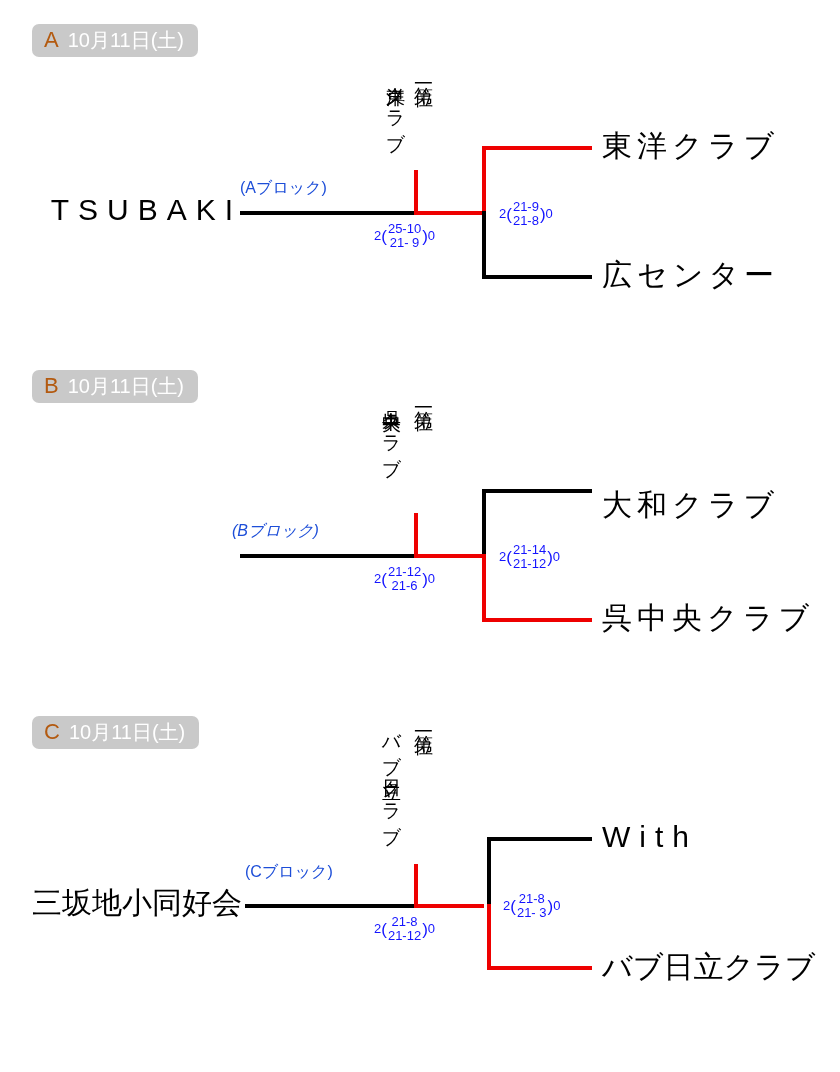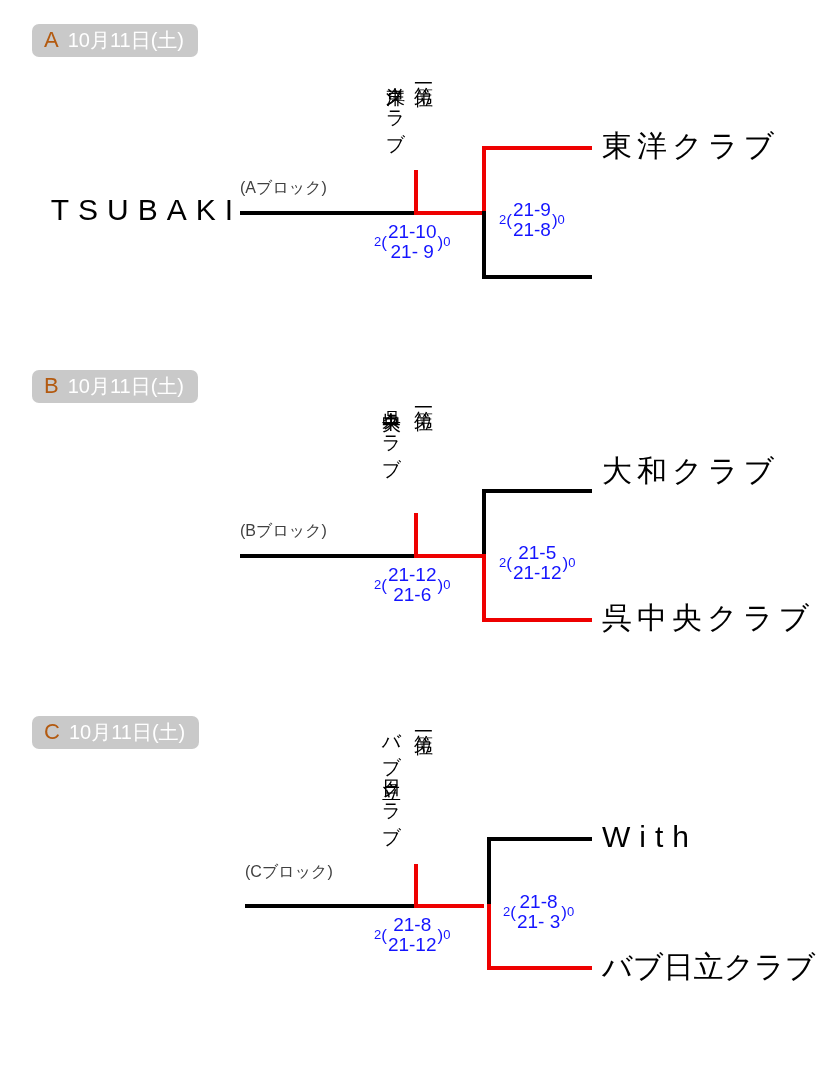--- a/index.html
+++ b/index.html
@@ -50,21 +50,21 @@
   .team.latin{letter-spacing:9px;}
   .team.right{left:602px;}
   .team.left-end{right:598px;text-align:right;}
 
   
   .blocklabel{
     position:absolute;
     font-size:16px;
     white-space:nowrap;
     line-height:1;
-    color:#404040;
+    color:#1d4ed8;
   }
 
   
   .line{position:absolute;background:#000;}
   .line.red{background:#ee0000;}
   .h{height:4px;}
   .v{width:4px;}
 
   
   .vtext{
@@ -90,21 +90,21 @@
     font-family:"Liberation Sans","DejaVu Sans",sans-serif;
   }
   .score .paren{font-size:17px;line-height:1;position:relative;top:1px;}
   .score .won{font-size:13px;}
   .score .sets{
     display:inline-flex;
     flex-direction:column;
     align-items:center;
     line-height:1.05;
     margin:0 1px;
-    font-size:19px;
+    font-size:13px;
   }
   .score .sets span{display:block;white-space:nowrap;}
 </style>
 </head>
 <body>
 
 <div class="block" id="blockA">
 
   <div class="badge">
     <span class="badge-letter">A</span>
@@ -121,21 +121,21 @@
 
   <div class="line v red" style="left:414px;top:170px;height:44px;"></div>
 
   <div class="vtext" style="left:386px;top:72px;">東洋クラブ</div>
   <div class="vtext" style="left:414px;top:72px;">第一位</div>
 
   <div class="score" style="left:374px;top:222px;">
     <span class="won">2</span>
     <span class="paren">(</span>
     <span class="sets">
-      <span>21-10</span>
+      <span>25-10</span>
       <span>21- 9</span>
     </span>
     <span class="paren">)</span>
     <span class="won">0</span>
   </div>
 
   <div class="line v red" style="left:482px;top:146px;height:69px;"></div>
   <div class="line h red" style="left:482px;top:146px;width:110px;"></div>
   <div class="line v" style="left:482px;top:211px;height:68px;"></div>
   <div class="line h" style="left:482px;top:275px;width:110px;"></div>
@@ -145,31 +145,32 @@
     <span class="paren">(</span>
     <span class="sets">
       <span>21-9</span>
       <span>21-8</span>
     </span>
     <span class="paren">)</span>
     <span class="won">0</span>
   </div>
 
   <div class="team right" style="top:131px;">東洋クラブ</div>
+  <div class="team right" style="top:260px;">広センター</div>
 </div>
 
 <div class="block" id="blockB">
 
   <div class="badge">
     <span class="badge-letter">B</span>
     <span class="badge-date">10月11日(土)</span>
   </div>
 
 
-  <div class="blocklabel" style="left:240px;top:177px;">(Bブロック)</div>
+  <div class="blocklabel" style="left:232px;top:177px;font-style:italic;">(Bブロック)</div>
 
   <div class="line h" style="left:240px;top:208px;width:175px;"></div>
   <div class="line h red" style="left:414px;top:208px;width:70px;"></div>
   <div class="line v red" style="left:414px;top:167px;height:44px;"></div>
 
   <div class="vtext" style="left:382px;top:50px;">呉中央クラブ</div>
   <div class="vtext" style="left:414px;top:50px;">第一位</div>
 
   <div class="score" style="left:374px;top:219px;">
     <span class="won">2</span>
@@ -184,38 +185,39 @@
 
   <div class="line v" style="left:482px;top:143px;height:69px;"></div>
   <div class="line h" style="left:482px;top:143px;width:110px;"></div>
   <div class="line v red" style="left:482px;top:208px;height:68px;"></div>
   <div class="line h red" style="left:482px;top:272px;width:110px;"></div>
 
   <div class="score" style="left:499px;top:197px;">
     <span class="won">2</span>
     <span class="paren">(</span>
     <span class="sets">
-      <span>21-5</span>
+      <span>21-14</span>
       <span>21-12</span>
     </span>
     <span class="paren">)</span>
     <span class="won">0</span>
   </div>
 
-  <div class="team right" style="top:110px;">大和クラブ</div>
+  <div class="team right" style="top:144px;">大和クラブ</div>
   <div class="team right" style="top:257px;">呉中央クラブ</div>
 </div>
 
 <div class="block" id="blockC">
 
   <div class="badge">
     <span class="badge-letter">C</span>
     <span class="badge-date">10月11日(土)</span>
   </div>
 
+  <div class="team left-end" style="top:196px;right:598px;letter-spacing:0px;">三坂地小同好会</div>
 
   <div class="blocklabel" style="left:245px;top:172px;">(Cブロック)</div>
 
   <div class="line h" style="left:245px;top:212px;width:170px;"></div>
   <div class="line h red" style="left:414px;top:212px;width:70px;"></div>
   <div class="line v red" style="left:414px;top:172px;height:44px;"></div>
 
   <div class="vtext" style="left:382px;top:28px;">バブ日立クラブ</div>
   <div class="vtext" style="left:414px;top:28px;">第一位</div>
 

